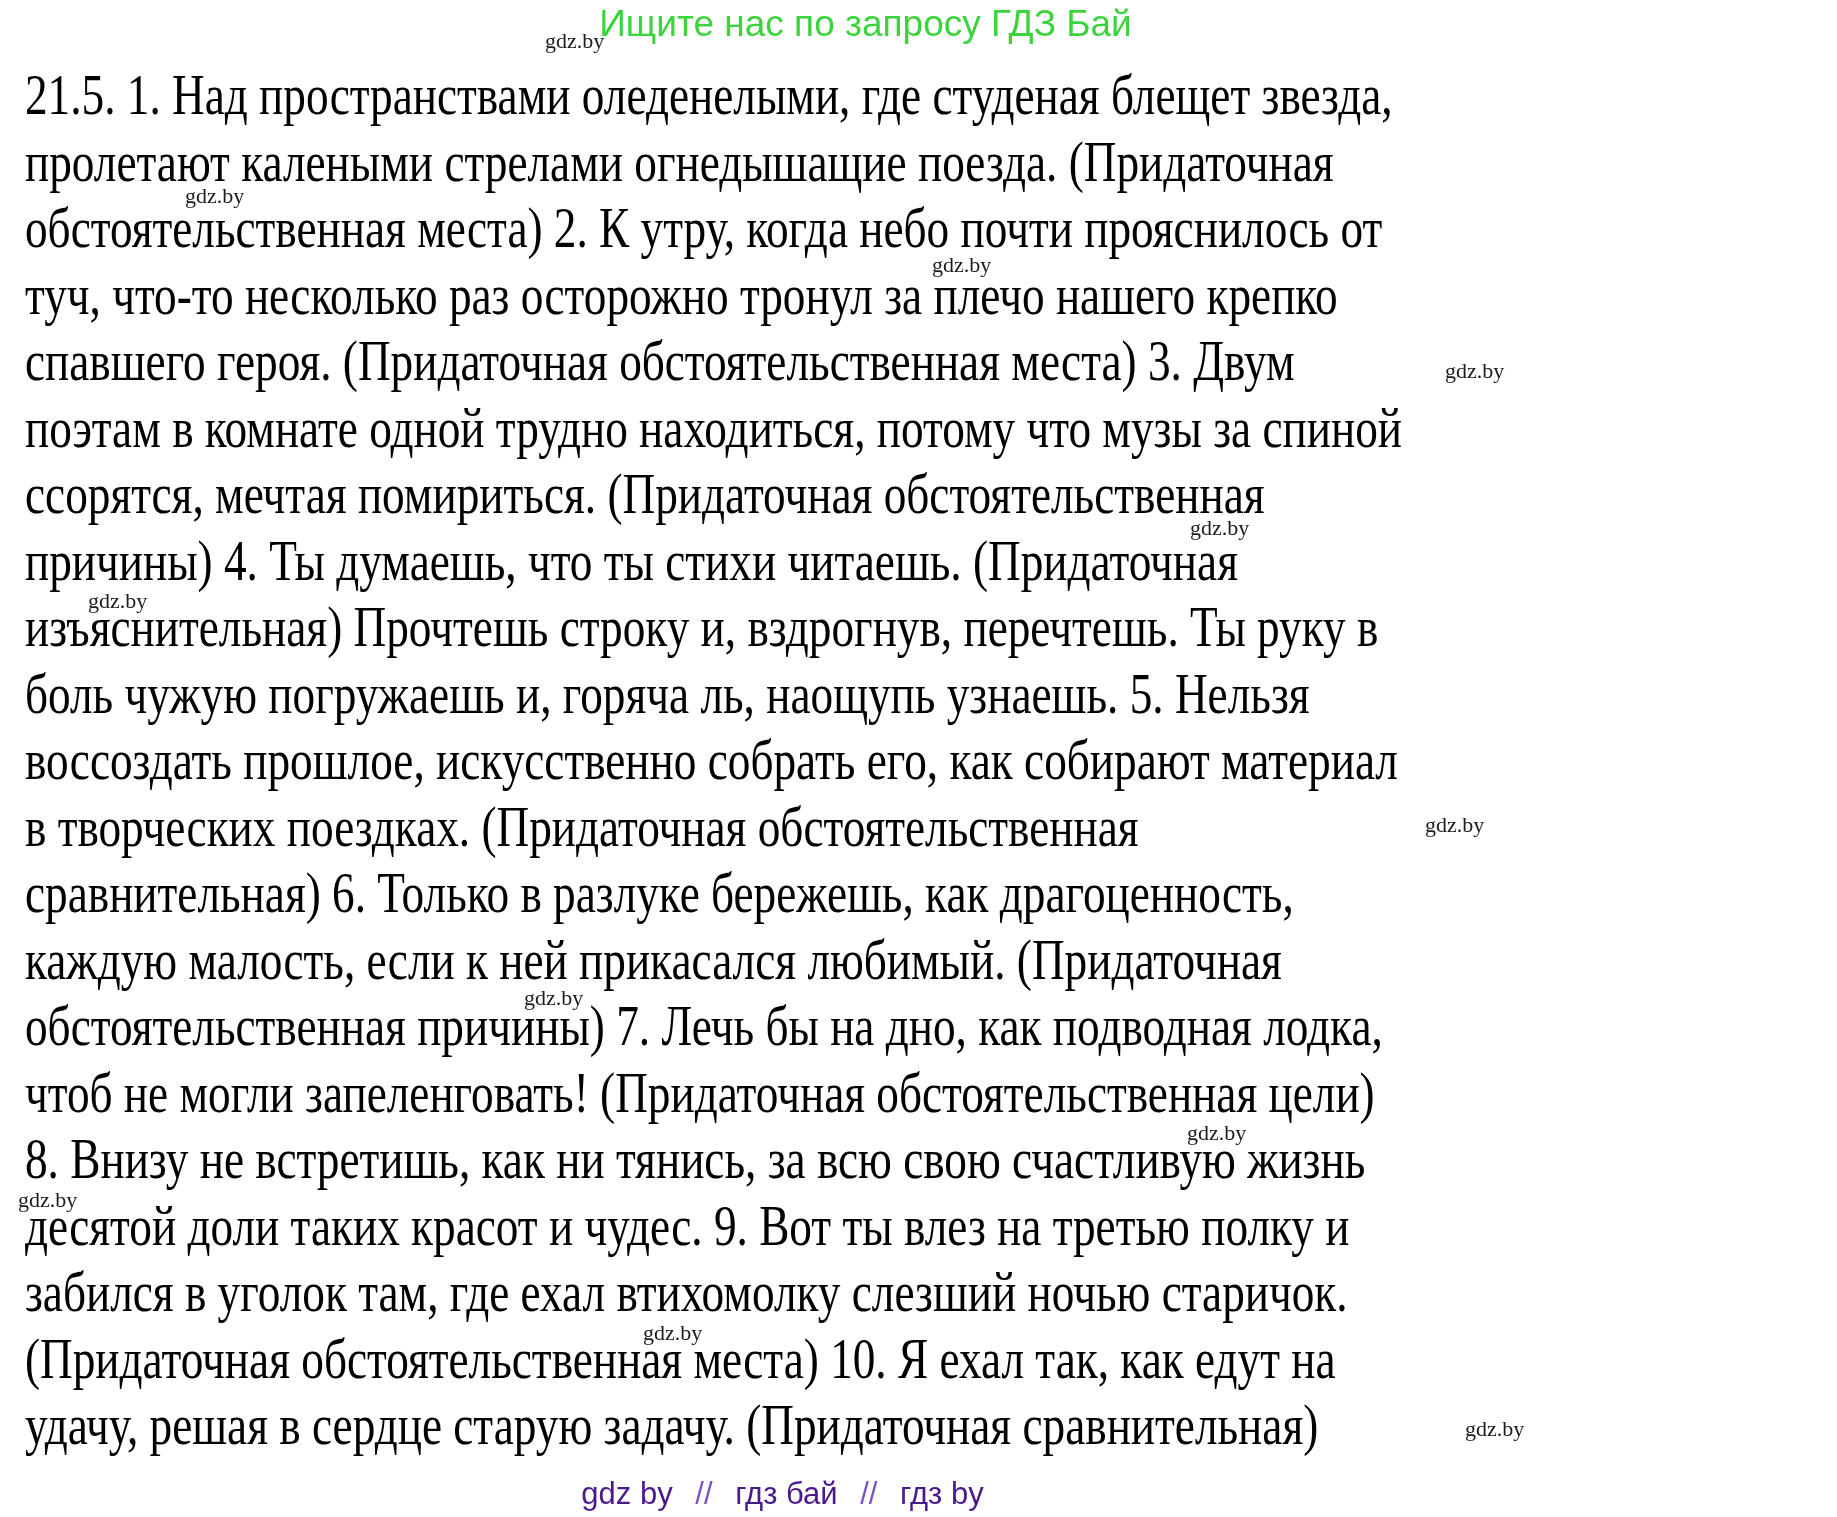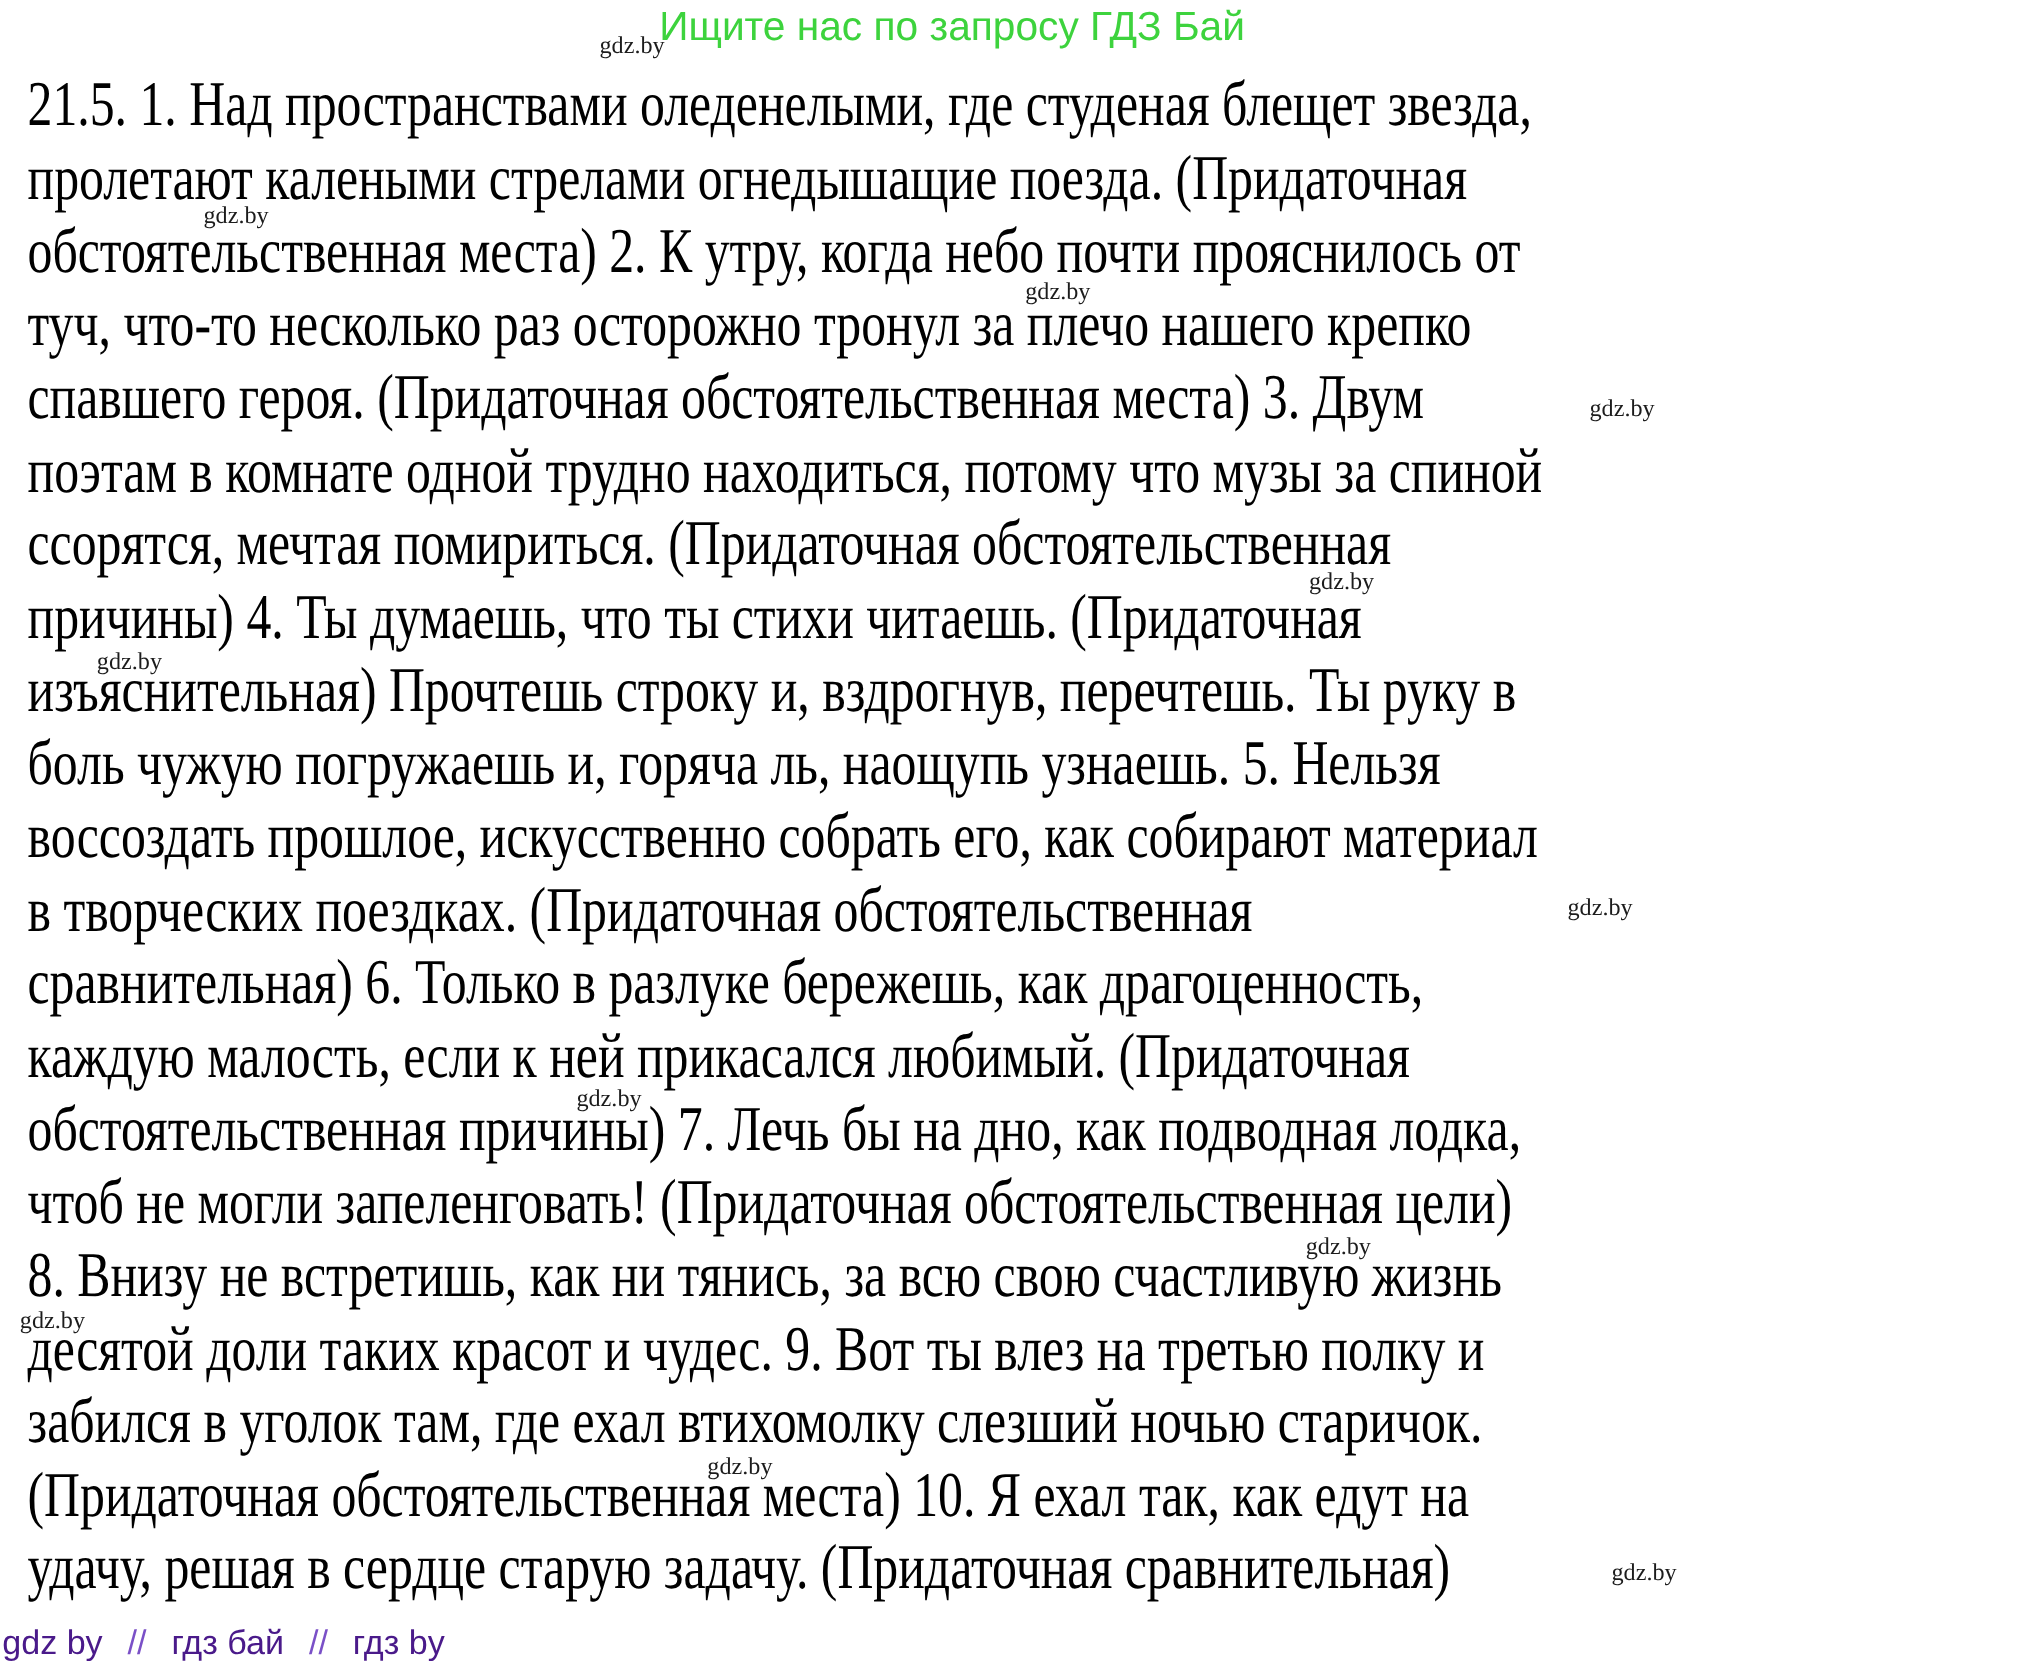--- a/index.html
+++ b/index.html
@@ -35,21 +35,21 @@
     transform-origin: 0 0;
     font-family: "Liberation Serif", serif;
     font-size: 58px;
     line-height: 66.5px;
     color: #000000;
   }
   .text-line { white-space: nowrap; }
   .footer {
     position: absolute;
     top: 1476px; left: 0; right: 272px;
-    text-align: left;
+    text-align: center;
     font-size: 31px;
     color: #4a1a8a;
   }
   .footer .slash { color: #7a50c7; padding: 0 12px; }
   .footer .part { padding: 0 2px; }
 </style>
 </head>
 <body>
 
 <div class="page">

